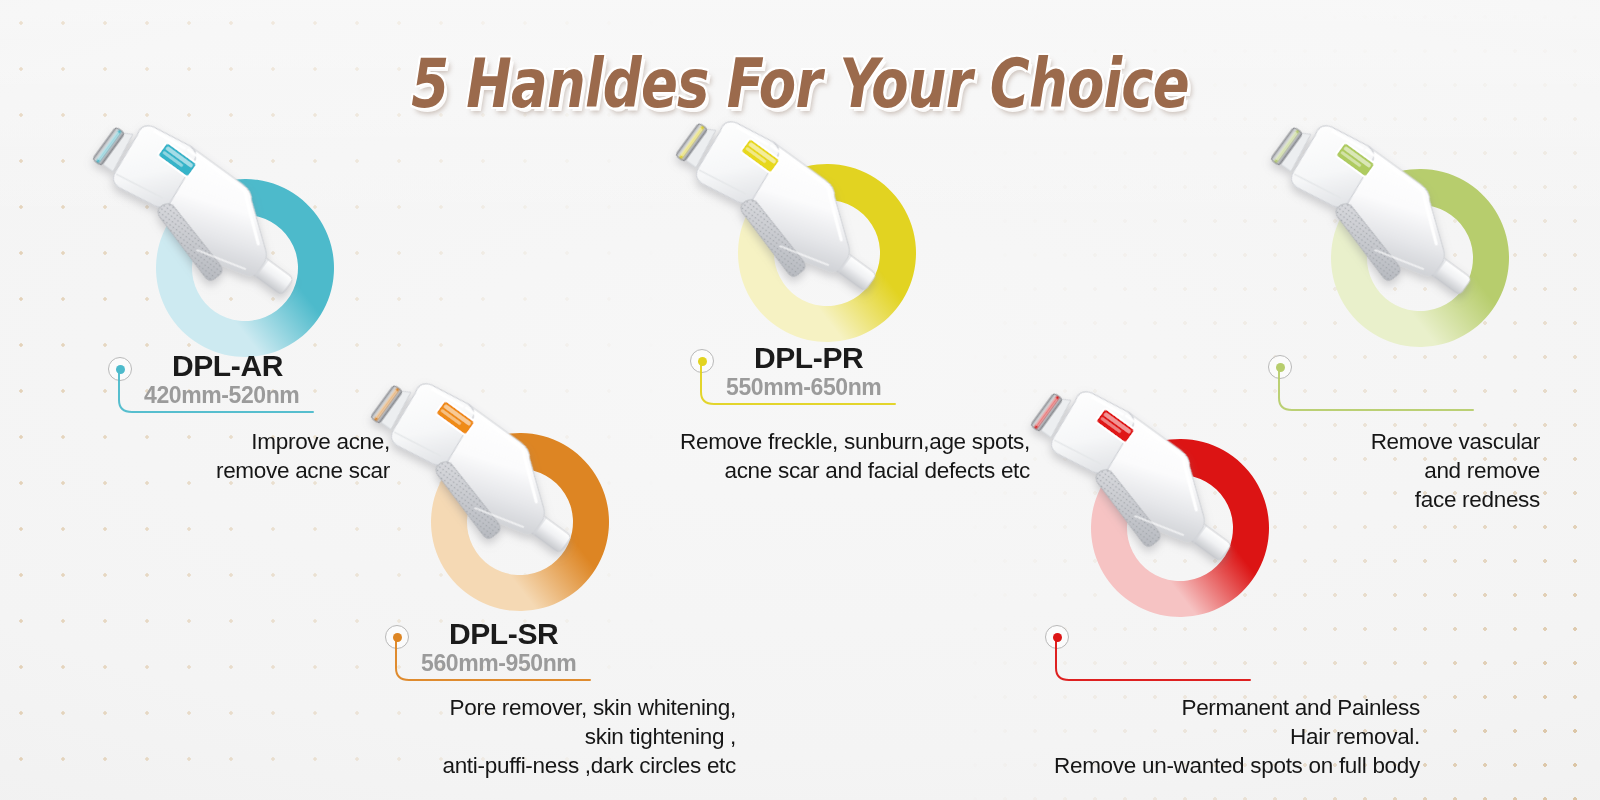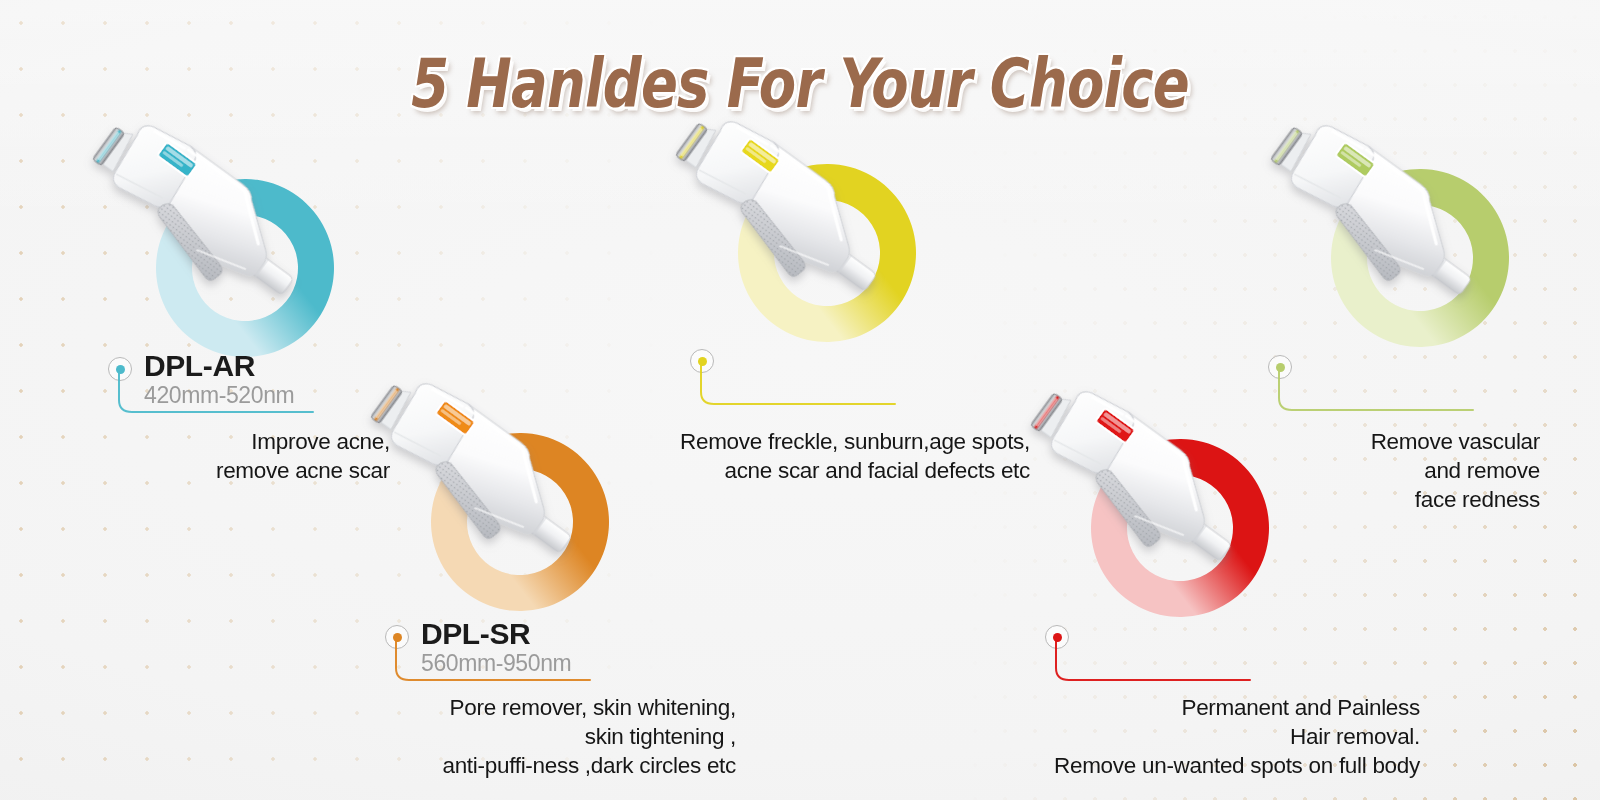--- a/index.html
+++ b/index.html
@@ -88,25 +88,25 @@
     width:22px;height:22px;border-radius:50%;
     border:1.4px solid #b9b9b9;
     display:flex;align-items:center;justify-content:center;
     flex:0 0 auto;margin-top:7px;background:rgba(255,255,255,.6);
   }
   .marker i{display:block;width:9px;height:9px;border-radius:50%;}
   .label-texts{margin-left:12px;}
   .label-name{
     font-family:"Liberation Sans", sans-serif;
     font-size:30px;font-weight:bold;color:#1b1b1b;
-    line-height:1.04;letter-spacing:-.4px;
+    line-height:1.04;letter-spacing:-.4px;margin-left:28px;
   }
   .label-range{
     font-family:"Liberation Sans", sans-serif;
-    font-size:23px;font-weight:normal;color:#9b9b9b;
+    font-size:23px;font-weight:bold;color:#9b9b9b;
     line-height:1.18;letter-spacing:-.4px;margin-top:1px;
   }
   .connector{position:absolute;left:0;top:16px;pointer-events:none;}
   .desc{
     font-family:"Liberation Sans", sans-serif;
     font-size:22.5px;color:#161616;
     line-height:1.28;text-align:right;letter-spacing:-.3px;
     white-space:pre-line;
   }
 </style>
@@ -344,20 +344,24 @@
   </svg></div>
     <div class="label-block" style="left: 690px; top: 342px;">
     <div class="connector">
   <svg width="210" height="62" viewBox="0 0 210 62">
     <path d="M 11 6 L 11 34 Q 11 46 24 46 L 205 46" fill="none" stroke="#e2d321" stroke-width="2" stroke-linecap="round" opacity="0.95"></path>
   </svg></div>
     <div class="label-top">
       <span class="marker">
         <i style="background:#e2d321"></i>
       </span>
+      <span class="label-texts">
+        <span class="label-name">DPL-PR</span>
+        <span class="label-range" style="display:block">550mm-650nm</span>
+      </span>
     </div>
     </div>
     <div class="desc" style="left: 560px; top: 428px; width: 470px; position: absolute;">Remove freckle, sunburn,age spots,
 acne scar and facial defects etc</div>
     <div class="ring" style="left: 1330px; top: 168px;">
   <svg class="ring-svg" width="180" height="180" viewBox="0 0 180 180">
     <defs>
       <linearGradient id="rg2" x1="1" y1="0.12" x2="0.06" y2="0.85">
         <stop offset="0%" stop-color="#b7cd6d"></stop>
         <stop offset="38%" stop-color="#b7cd6d"></stop>

